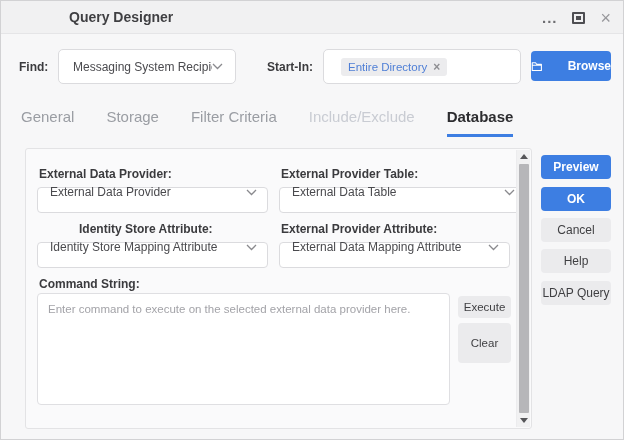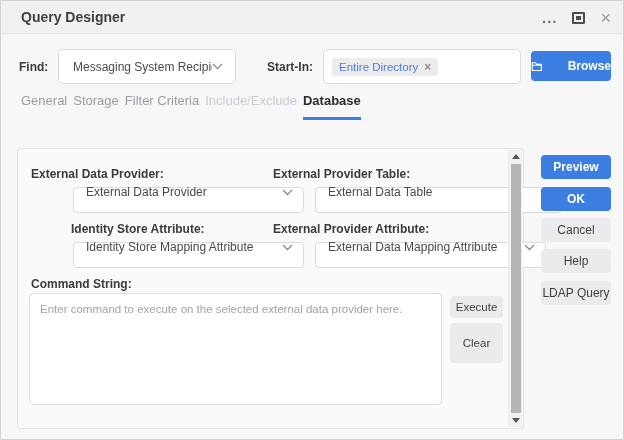--- a/index.html
+++ b/index.html
@@ -8,21 +8,21 @@
 
   .dialog {
     position: relative; width: 624px; height: 440px;
     background: #f7f7f8; border: 1px solid #d2d2d4; overflow: hidden;
   }
 
   
   .titlebar {
     position: absolute; top: 0; left: 0; right: 0; height: 33px;
     background: #f1f1f2; border-bottom: 1px solid #e5e5e7;
-    display: flex; align-items: center;
+    display: flex; align-items: center; padding-left: 48px;
   }
   .title { margin-left: 20px; font-size: 14px; font-weight: bold; color: #3f3f42; }
   .titlebar-controls {
     position: absolute; right: 12px; top: 0; height: 33px;
     display: flex; align-items: center; gap: 15px;
   }
   .tb-btn { display: flex; align-items: center; justify-content: center; cursor: pointer; }
   .more-glyph { font-size: 15px; font-weight: bold; color: #6e6e72; letter-spacing: 1px; line-height: 10px; }
   .restore-outer {
     width: 13px; height: 12px; border: 2px solid #4e4e52; border-radius: 1px;
@@ -37,58 +37,58 @@
   .combo {
     position: absolute; background: #ffffff; border: 1px solid #dbdbde; border-radius: 5px;
     display: flex; align-items: center; font-size: 12px; color: #4a4a4e; cursor: pointer;
   }
   .find-combo { left: 57px; top: 48px; width: 178px; height: 35px; padding: 0 12px 0 14px; }
   .combo .combo-value { flex: 1; white-space: nowrap; overflow: hidden; }
   .startin-label { position: absolute; left: 266px; top: 59px; }
   .startin-input {
     position: absolute; left: 322px; top: 48px; width: 198px; height: 35px;
     background: #ffffff; border: 1px solid #dbdbde; border-radius: 5px;
-    display: flex; align-items: center; padding: 0 8px; cursor: text; text-align: right;
+    display: flex; align-items: center; padding: 0 17px; cursor: text; text-align: right;
   }
   .tag {
     display: inline-flex; align-items: center; gap: 6px;
     background: #ececee; border-radius: 3px; padding: 3px 7px;
     font-size: 11.5px; color: #4f7fd6;
   }
   .tag-x { color: #8e8e92; font-size: 12px; font-weight: bold; cursor: pointer; line-height: 10px; }
   .btn-primary {
     background: #3d7ee2; color: #ffffff; border: none; border-radius: 4px;
     font-size: 12px; font-weight: bold; font-family: "Liberation Sans", sans-serif; cursor: pointer;
   }
   .browse-btn {
     position: absolute; left: 530px; top: 50px; width: 80px; height: 30px;
     display: flex; align-items: center; justify-content: center; gap: 25px;
   }
 
   
   .tabs {
-    position: absolute; left: 20px; top: 92px; display: flex; gap: 6px;
-    font-size: 13px;
+    position: absolute; left: 20px; top: 107px; display: flex; gap: 32px;
+    font-size: 15px;
   }
   .tab { color: #9a9da3; padding-bottom: 9px; cursor: pointer; border-bottom: 3px solid transparent; }
   .tab.disabled { color: #c9ccd3; cursor: default; }
   .tab.active { color: #2d2d30; font-weight: bold; border-bottom-color: #3d7ee2; }
 
   
   .panel {
-    position: absolute; left: 16px; top: 147px; width: 507px; height: 281px;
+    position: absolute; left: 24px; top: 147px; width: 507px; height: 281px;
     background: #fafafb; border: 1px solid #e3e3e5; border-radius: 3px;
   }
   .panel .label { position: absolute; font-size: 12px; }
   .lbl-r1c1 { left: 13px;  top: 18px; }
   .lbl-r1c2 { left: 255px; top: 18px; }
   .lbl-r2c1 { left: 13px;  top: 73px; padding-left: 40px; }
   .lbl-r2c2 { left: 255px; top: 73px; }
   .lbl-cmd  { left: 13px;  top: 128px; }
-  .panel-combo { height: 26px; border-radius: 4px; padding: 0 10px 16px 12px; margin-left: 44px; }
+  .panel-combo { height: 26px; border-radius: 4px; padding: 0 10px 16px 12px; }
   .cmb-r1c1 { left: 11px;  top: 38px;  width: 231px; }
   .cmb-r1c2 { left: 253px; top: 38px;  width: 247px; }
   .cmb-r2c1 { left: 11px;  top: 93px;  width: 231px; }
   .cmb-r2c2 { left: 253px; top: 93px;  width: 231px; }
   .cmd-textarea {
     position: absolute; left: 11px; top: 144px; width: 413px; height: 112px;
     background: #ffffff; border: 1px solid #dfdfe2; border-radius: 4px;
     resize: none; outline: none; padding: 9px 10px;
     font-family: "Liberation Sans", sans-serif; font-size: 11.5px; color: #4a4a4e;
   }

